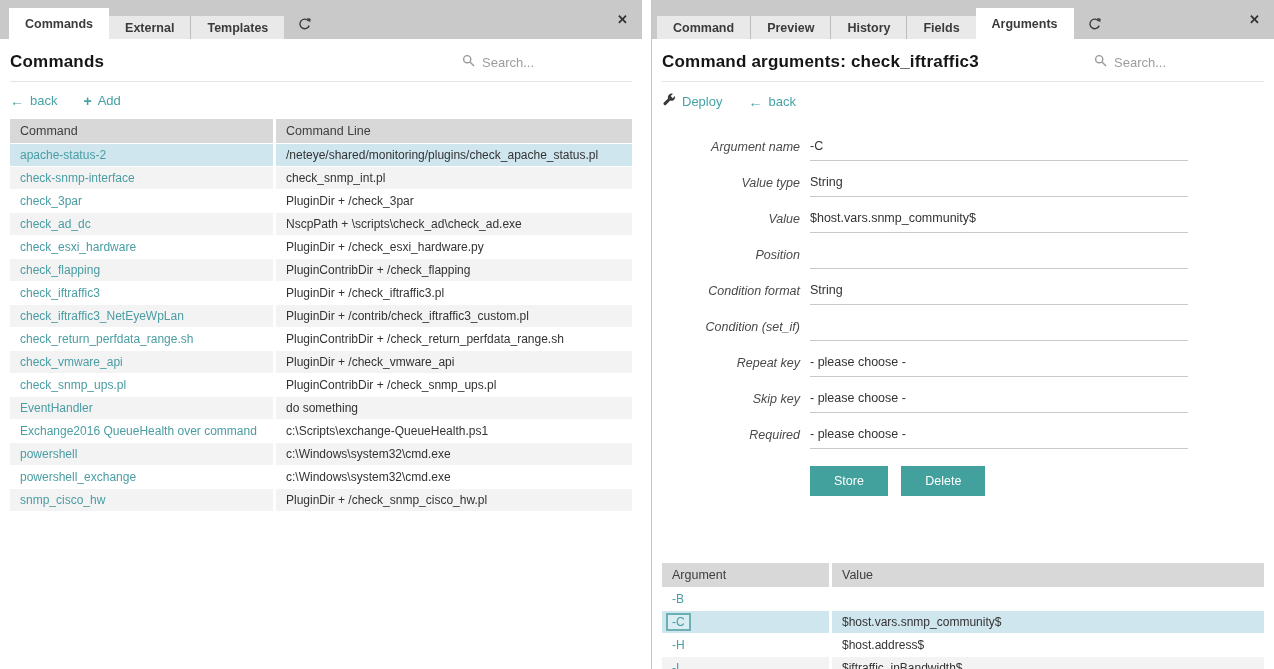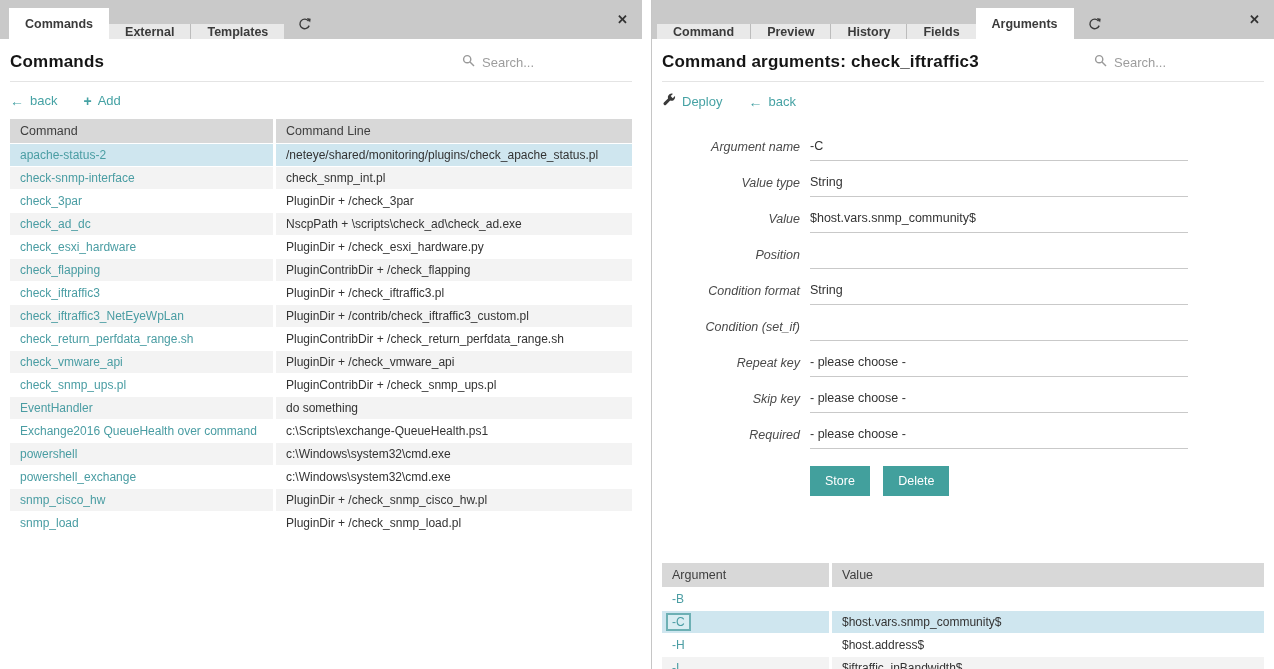--- a/index.html
+++ b/index.html
@@ -10,21 +10,21 @@
   }
   .app { display:flex; height:100%;border-radius:6px; }
   .pane { display:flex; flex-direction:column; }
   .pane-left { width:642px; }
   .gap { width:9px; background:#fff; }
   .pane-right { flex:1; border-left:1px solid #c6c6c6; min-width:0; }
 
   
   .tabbar { background:#c9c9c9; height:39px; display:flex; align-items:flex-end; padding-left:9px; flex-shrink:0; }
   .pane-right .tabbar { padding-left:5px; }
-  .tab { height:15px; display:flex; align-items:center; padding:0 16px;
+  .tab { height:23px; display:flex; align-items:center; padding:0 16px;
          font-size:12.5px; font-weight:700; color:#3b3b3b; background:#e9e9e9;
          border-left:1px solid #bcbcbc; cursor:pointer; white-space:nowrap; }
   .tab:first-child, .tab.active, .tab.active + .tab { border-left:none; }
   .tab.active { background:#fff; height:31px; }
   .refresh-btn { margin:0 0 7px 13px; cursor:pointer; line-height:0; }
   .close-btn { margin-left:auto; margin-right:14px; align-self:center;
                font-weight:700; color:#333; font-size:13px; cursor:pointer; }
 
   
   .content { padding:0 10px; display:flex; flex-direction:column; flex:1; min-height:0; }
@@ -57,21 +57,21 @@
 
   
   .form { padding-top:5px; flex-shrink:0; }
   .frow { display:flex; align-items:flex-end; height:36px; }
   .frow label { width:138px; text-align:right; font-size:12.5px; color:#4a4a4a;
                 padding-bottom:7px; flex-shrink:0;font-style:italic; }
   .finput { margin-left:10px; width:378px; border-bottom:1px solid #c9c9c9;
             font-size:12.5px; color:#333; padding-bottom:6px; min-height:22px; cursor:text; }
   .btnrow { margin:17px 0 0 148px; flex-shrink:0; }
   .btn { background:#42a09d; color:#fff; border:none; font-size:12.5px;
-         padding:8px 15px; margin-right:9px; cursor:pointer; font-family:inherit; }
+         padding:8px 24px; margin-right:9px; cursor:pointer; font-family:inherit; }
 </style>
 </head>
 <body>
 
 <div class="app">
 
   <div class="pane pane-left">
     <div class="tabbar">
       <div class="tab active">Commands</div>
       <div class="tab">External</div>
@@ -171,24 +171,20 @@
               <td><span class="tlink">powershell</span></td>
               <td>c:\Windows\system32\cmd.exe</td>
             </tr>
             <tr>
               <td><span class="tlink">powershell_exchange</span></td>
               <td>c:\Windows\system32\cmd.exe</td>
             </tr>
             <tr>
               <td><span class="tlink">snmp_cisco_hw</span></td>
               <td>PluginDir + /check_snmp_cisco_hw.pl</td>
-            </tr>
-            <tr>
-              <td><span class="tlink">snmp_load</span></td>
-              <td>PluginDir + /check_snmp_load.pl</td>
             </tr>
           </tbody>
       </table>
     </div>
   </div>
 
   <div class="gap"></div>
 
   <div class="pane pane-right">
     <div class="tabbar">

